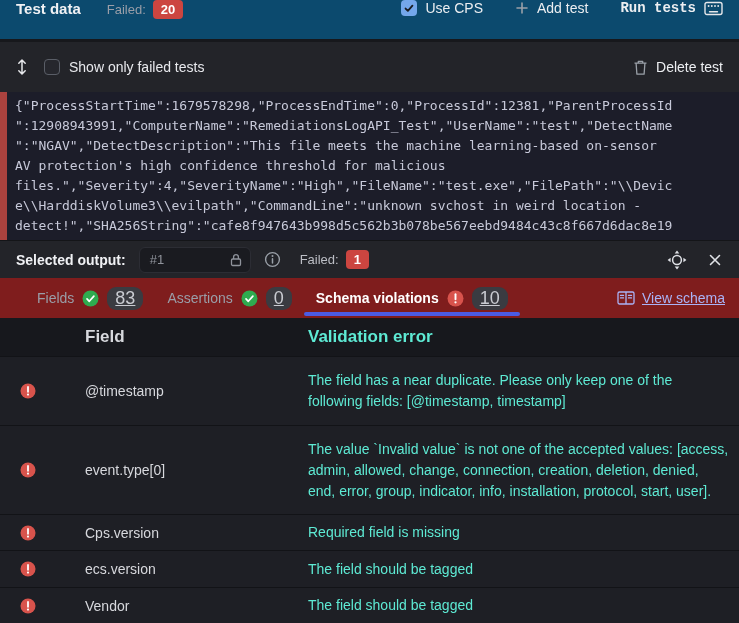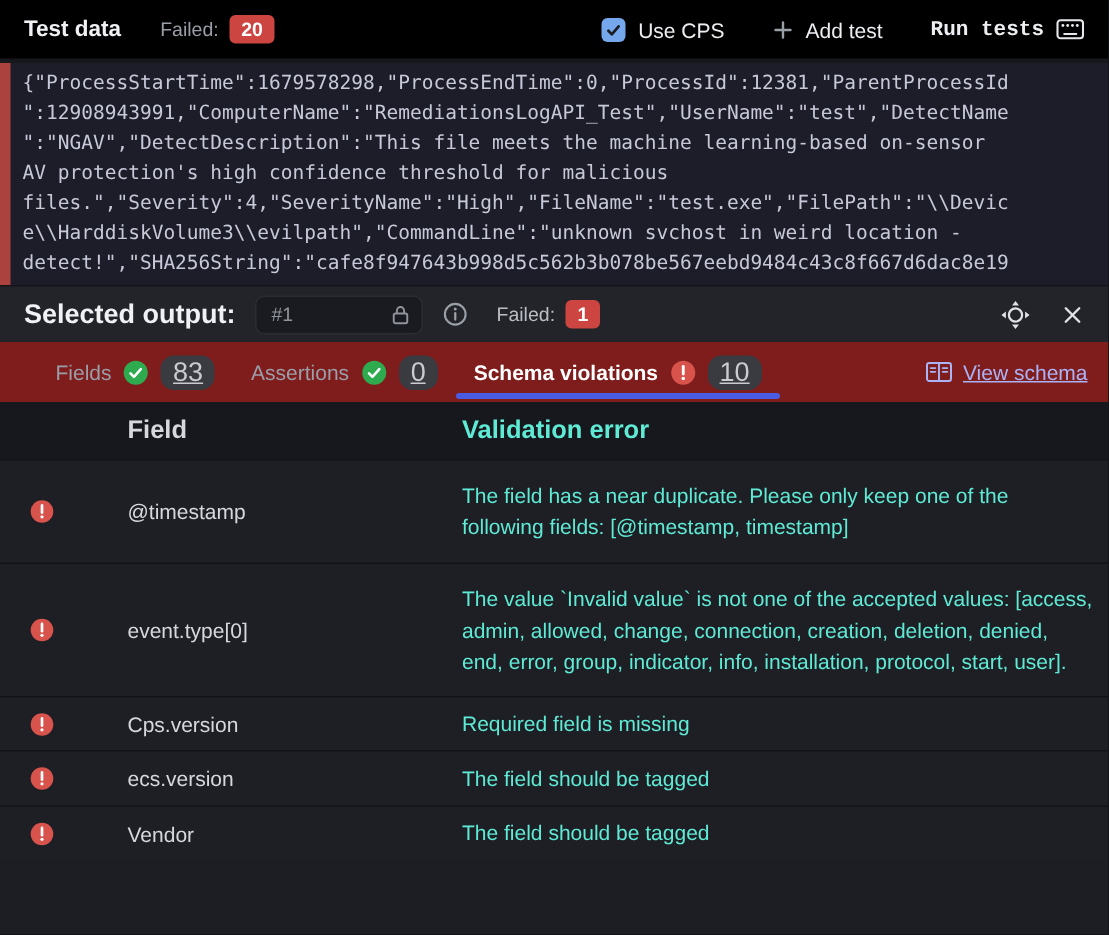--- a/index.html
+++ b/index.html
@@ -1,20 +1,20 @@
 <!DOCTYPE html>
 <html><head>
 <meta charset="utf-8">
 <style>
   html,body{margin:0;padding:0;background:#0e0f12;}
   .app{width:739px;height:623px;overflow:hidden;display:flex;flex-direction:column;
        font-family:"Liberation Sans",sans-serif;color:#e8e9ed;background:#1d1e24;}
 
   
-  .topbar{height:42px;flex:none;background:#000000;display:flex;align-items:center;
+  .topbar{height:42px;flex:none;background:#0c4a6e;display:flex;align-items:flex-start;
           padding:0 16px;box-sizing:border-box;border-bottom:3px solid #17181c;}
   .title{font-size:15px;font-weight:bold;color:#f0f1f4;}
   .failed-group{display:flex;align-items:center;gap:7px;margin-left:26px;}
   .muted{color:#9a9ea8;font-size:13px;}
   .badge-red{background:#cc4540;color:#fff;font-size:13px;font-weight:bold;
              border-radius:4px;padding:2px 8px;line-height:15px;}
   .topbar-right{margin-left:auto;display:flex;align-items:center;gap:32px;}
   .cps-label,.txt-btn{display:flex;align-items:center;gap:8px;font-size:14px;color:#eceef1;cursor:pointer;
           background:none;border:none;font-family:inherit;padding:0;}
   .run-btn span{font-weight:bold;font-family:Liberation Mono, monospace;}
@@ -32,21 +32,21 @@
   .sof{display:flex;align-items:center;gap:9px;font-size:14px;cursor:pointer;}
 
   
   .code{height:148px;flex:none;margin:0;background:#1c1d29;border-left:7px solid #ab423e;
         padding:4px 4px 4px 8px;box-sizing:border-box;overflow:hidden;white-space:pre;
         font-family:"DejaVu Sans Mono",monospace;font-size:13px;line-height:20px;color:#c7c9d9;}
 
   
   .output-bar{height:38px;flex:none;background:#232429;border-top:1px solid #141518;
               display:flex;align-items:center;padding:0 16px;box-sizing:border-box;gap:13px;}
-  .out-label{font-size:18px;font-weight:bold;color:#f0f1f4;}
+  .out-label{font-size:14px;font-weight:bold;color:#f0f1f4;}
   .output-input{width:112px;height:26px;background:#1a1b20;border:1px solid #2c2d34;border-radius:6px;
                 display:flex;align-items:center;padding:0 8px 0 10px;box-sizing:border-box;cursor:text;}
   .output-input .val{flex:1;color:#8f939b;font-size:13px;}
   .out-right{margin-left:auto;display:flex;align-items:center;gap:20px;}
   .icon-btn{background:none;border:none;padding:0;display:flex;align-items:center;cursor:pointer;}
 
   
   .tabs-row{height:40px;flex:none;background:#7f1d1d;display:flex;align-items:stretch;
             padding:0 14px 0 25px;box-sizing:border-box;}
   .tab{display:flex;align-items:center;gap:8px;padding:0 12px;position:relative;
@@ -101,20 +101,39 @@
           <path d="M5.5 10.7h8" stroke="#e6e7ea" stroke-width="1.4" stroke-linecap="round"></path>
           <circle cx="4.6" cy="5" r=".95" fill="#e6e7ea"></circle>
             <circle cx="7.8" cy="5" r=".95" fill="#e6e7ea"></circle>
           <circle cx="11" cy="5" r=".95" fill="#e6e7ea"></circle>
             <circle cx="14.2" cy="5" r=".95" fill="#e6e7ea"></circle>
         </svg>
       </button>
     </span>
   </header>
 
+  <div class="toolbar">
+    <button class="icon-btn">
+      <svg width="12" height="18" viewBox="0 0 12 18">
+        <path d="M6 2.2v13.6M2.8 5.2L6 2l3.2 3.2M2.8 12.8L6 16l3.2-3.2" stroke="#e6e7ea" stroke-width="1.5" fill="none" stroke-linecap="round" stroke-linejoin="round"></path>
+      </svg>
+    </button>
+    <label class="sof">
+      <span class="cb unchecked"></span>
+      <span>Show only failed tests</span>
+    </label>
+    <span class="toolbar-right">
+      <button class="txt-btn">
+        <svg width="15" height="17" viewBox="0 0 15 17">
+          <path d="M1.5 4.2h12M5.3 4V2.4h4.4V4M3.1 4.2l.8 11h7.2l.8-11" fill="none" stroke="#9aa0a8" stroke-width="1.3" stroke-linejoin="round"></path>
+        </svg>
+        <span>Delete test</span>
+      </button>
+    </span>
+  </div>
 
   <pre class="code">{"ProcessStartTime":1679578298,"ProcessEndTime":0,"ProcessId":12381,"ParentProcessId
 ":12908943991,"ComputerName":"RemediationsLogAPI_Test","UserName":"test","DetectName
 ":"NGAV","DetectDescription":"This file meets the machine learning-based on-sensor
 AV protection's high confidence threshold for malicious
 files.","Severity":4,"SeverityName":"High","FileName":"test.exe","FilePath":"\\Devic
 e\\HarddiskVolume3\\evilpath","CommandLine":"unknown svchost in weird location -
 detect!","SHA256String":"cafe8f947643b998d5c562b3b078be567eebd9484c43c8f667d6dac8e19</pre>
 
   <div class="output-bar">

